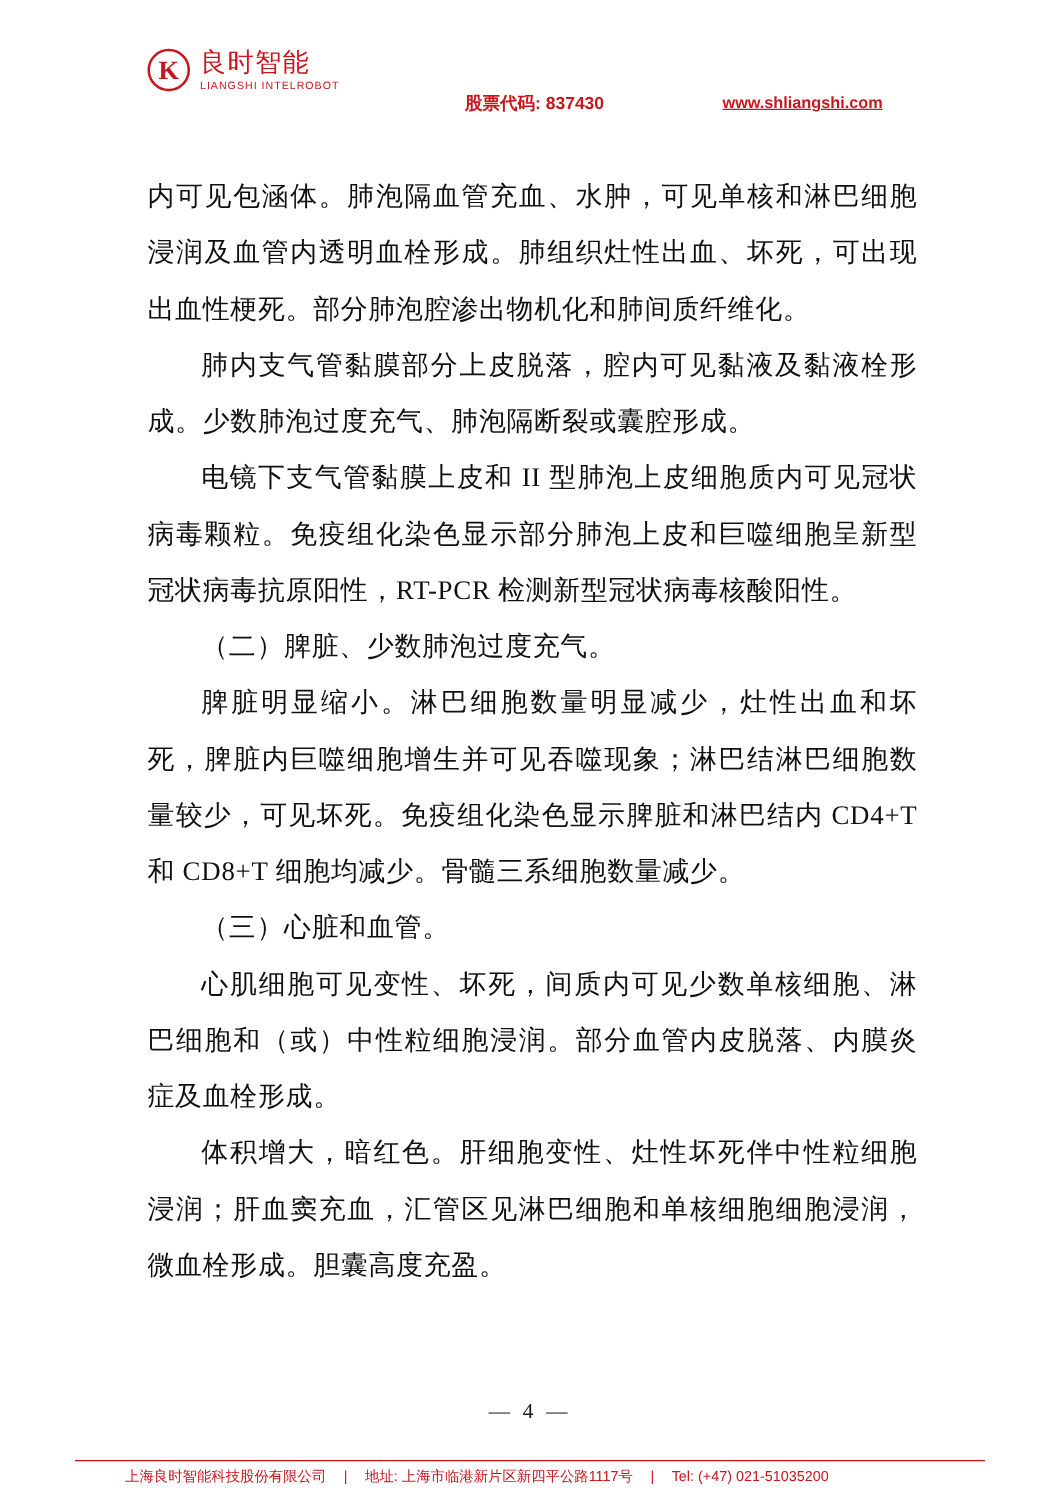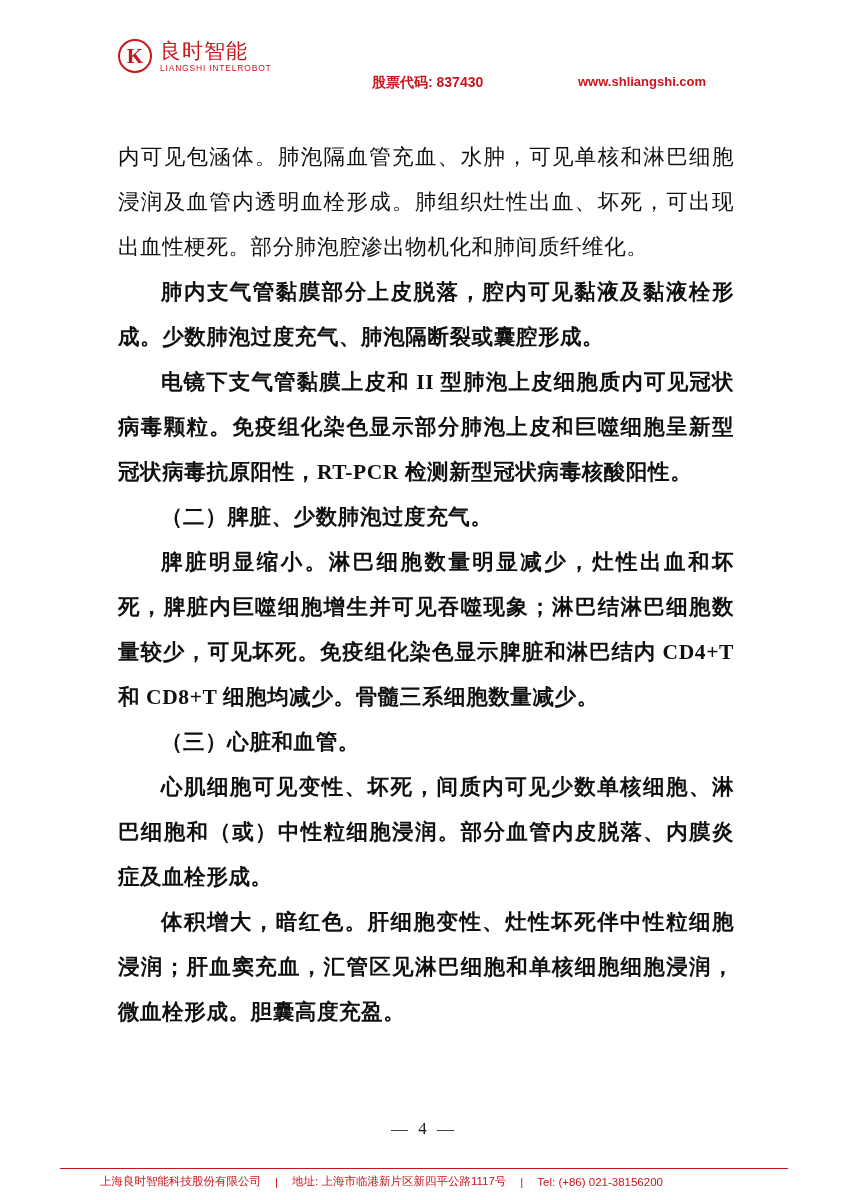--- a/index.html
+++ b/index.html
@@ -94,20 +94,21 @@
   }
   .header-site {
     position: absolute;
     left: 578px;
     top: 48px;
     color: #c8161d;
     font-family: "Liberation Sans", sans-serif;
     font-size: 13px;
     font-weight: bold;
     white-space: nowrap;
+    text-decoration: underline;
   }
 
   
   .content {
     position: absolute;
     top: 135px;
     left: 118px;
     width: 616px;
   }
   .para {
@@ -115,21 +116,20 @@
     font-size: 21.5px;
     line-height: 45px;
     text-align: justify;
     text-justify: inter-ideograph;
     letter-spacing: 0.6px;
     margin: 0;
     color: #101010;
   }
   .para.indent {
     text-indent: 43px;
-    font-weight: bold;
   }
 
   
   .page-number {
     position: absolute;
     left: 0;
     top: 1119px;
     width: 848px;
     text-align: center;
     font-family: "Liberation Serif", serif;
@@ -195,16 +195,16 @@
 
   <div class="page-number">— 4 —</div>
 
   <div class="footer-rule"></div>
 
   <div class="footer">
     <span>上海良时智能科技股份有限公司</span>
     <span class="sep">|</span>
     <span>地址: 上海市临港新片区新四平公路1117号</span>
     <span class="sep">|</span>
-    <span>Tel: (+86) 021-38156200</span>
+    <span>Tel: (+47) 021-51035200</span>
   </div>
 
 </div>
 
 </body></html>

